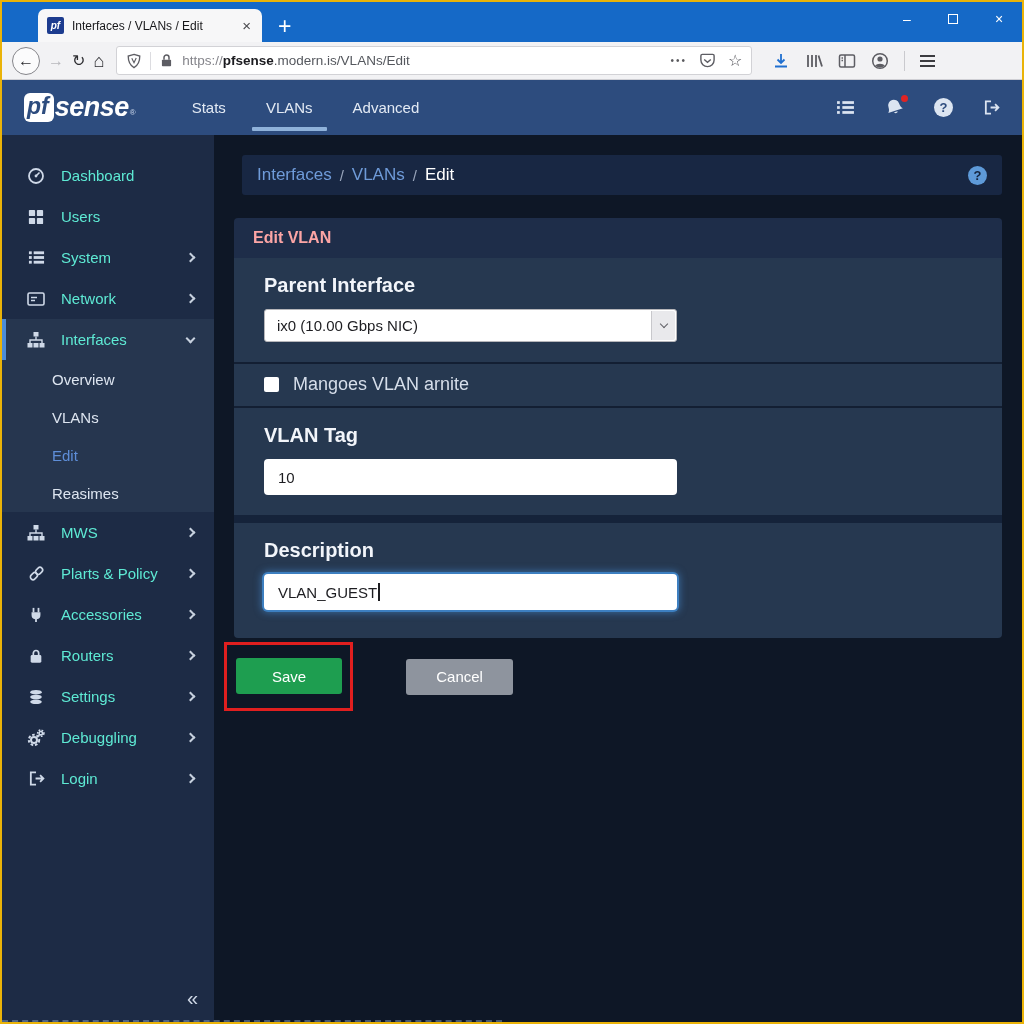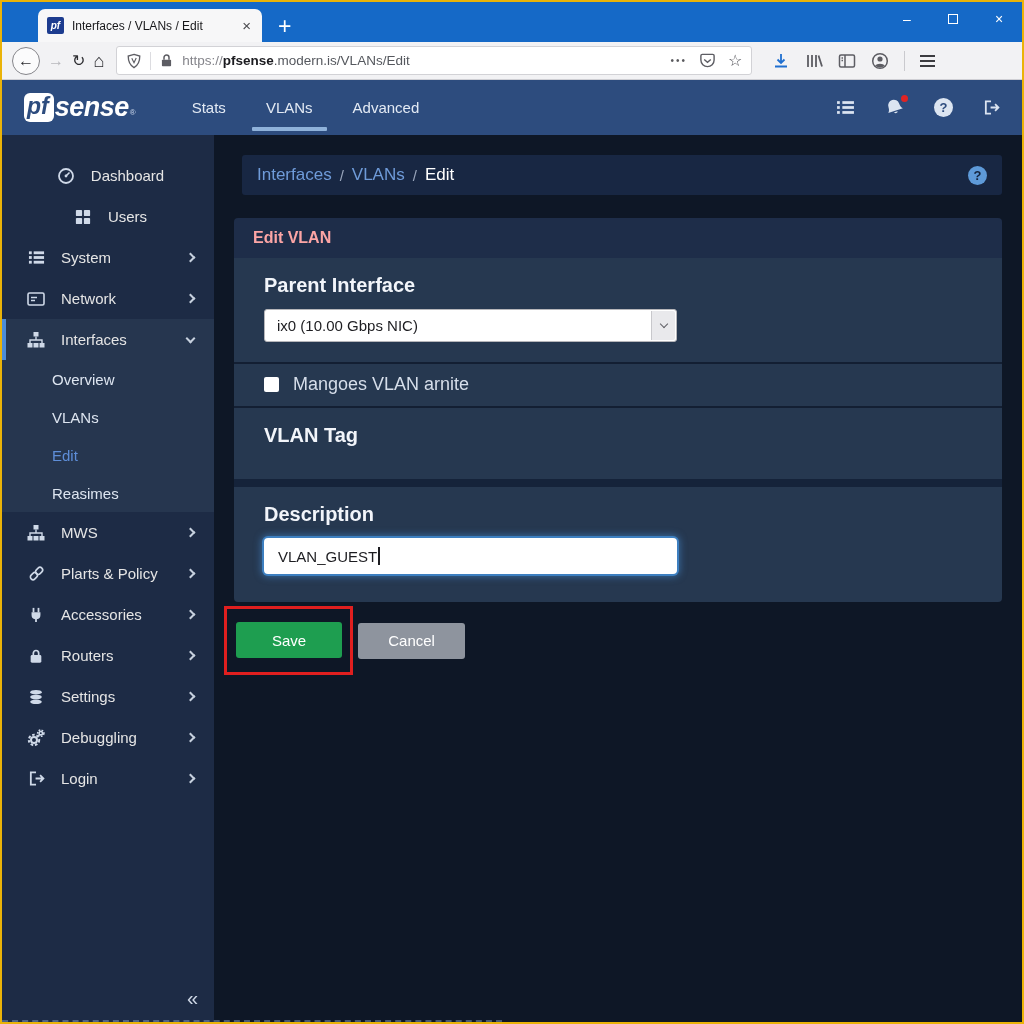--- a/index.html
+++ b/index.html
@@ -55,21 +55,21 @@
   .nav-item { color: #e3eaf4; font-size: 15px; height: 100%; display: flex; align-items: center; position: relative; }
   .nav-item.active::after { content: ""; position: absolute; bottom: 4px; left: -14px; right: -14px; height: 4px; background: #8fb2da; border-radius: 1px; }
   .header-icons { margin-left: auto; display: flex; gap: 30px; align-items: center; color: #dbe4f1; }
   .hicon { position: relative; display: flex; align-items: center; }
   .hicon .reddot { position: absolute; top: -3px; right: -4px; width: 7px; height: 7px; border-radius: 50%; background: #e02424; }
   .help-circle { width: 19px; height: 19px; border-radius: 50%; background: #dce5f1; color: #2d4c7e;
                  font-weight: bold; font-size: 13px; display: flex; align-items: center; justify-content: center; }
   
   .bodyrow { flex: 1; display: flex; min-height: 0; }
   .sidebar { width: 212px; background: #1d2b45; flex-shrink: 0; position: relative; padding-top: 20px; }
-  .menu-item { height: 41px; display: flex; align-items: center; padding: 0 20px 0 24px; gap: 15px; color: #e5e5e5; font-size: 15px; position: relative; justify-content: center; }
+  .menu-item { height: 41px; display: flex; align-items: center; padding: 0 20px 0 24px; gap: 15px; color: #5eead4; font-size: 15px; position: relative; }
   .menu-item .micon { width: 20px; display: flex; justify-content: center; color: #cfd9e8; }
   .chev { margin-left: auto; width: 7px; height: 7px; border-right: 2px solid #c6d0de; border-bottom: 2px solid #c6d0de; flex-shrink: 0; }
   .chev.r { transform: rotate(-45deg); }
   .chev.d { transform: rotate(45deg); margin-top: -3px; }
   .in-block { background: #26364f; }
   .active-parent::before { content: ""; position: absolute; left: 0; top: 0; bottom: 0; width: 4px; background: #4c8cd6; }
   .sub-item { height: 38px; display: flex; align-items: center; padding-left: 50px; color: #dde5f0; font-size: 15px; }
   .sub-item.selected { color: #5e8ed8; }
   .collapse { position: absolute; bottom: 12px; right: 18px; color: #cfd8e6; font-size: 20px; letter-spacing: -2px; }
   .bottom-dash { position: absolute; left: 0; bottom: 0; width: 500px; border-top: 2px dashed rgba(140,170,210,.45); }
@@ -95,21 +95,21 @@
                        transform: rotate(45deg); margin-top: -3px; }
   .check-row { background: #263850; border-top: 2px solid #131f33; padding: 10px 30px 11px; display: flex; align-items: center; gap: 14px; }
   .checkbox { width: 15px; height: 15px; background: #fff; border-radius: 2px; flex-shrink: 0; }
   .check-label { color: #d6deea; font-size: 18px; }
   .tinput { width: 413px; height: 36px; background: #fff; border-radius: 4px; display: flex; align-items: center;
             padding-left: 14px; font-size: 15px; color: #1d1d21; }
   .tinput.focused { box-shadow: 0 0 0 2px #3d7fc0, 0 0 7px 3px rgba(70,140,210,.55); }
   .caret { width: 1.5px; height: 18px; background: #1d1d21; margin-left: 1px; }
   .gap-row { height: 8px; background: #15233a; }
   .frow.last { padding-bottom: 28px; }
-  .actions { display: flex; align-items: center; margin: 4px 0 0 -10px; }
+  .actions { display: flex; align-items: center; margin: 4px 0 0 -10px; gap: 48px; }
   .annotation { border: 3px solid #e01f1f; padding: 13px 8px 14px 9px; display: inline-block; }
   .btn { height: 36px; border-radius: 3px; color: #fff; font-size: 15px; display: inline-flex; align-items: center; justify-content: center; }
   .btn-save { background: #1e9e50; padding: 0 36px; }
   .btn-cancel { background: #8e949e; padding: 0 30px; margin-left: 5px; }
   svg { display: block; }
 </style>
 </head>
 <body>
 
 <div class="screen">
@@ -416,20 +416,23 @@
           </div>
         </div>
 
         <div class="check-row">
           <span class="checkbox"></span>
           <span class="check-label">Mangoes VLAN arnite</span>
         </div>
 
         <div class="frow">
           <div class="flabel">VLAN Tag</div>
+          <div class="tinput">
+            <span>10</span>
+          </div>
         </div>
 
         <div class="gap-row"></div>
 
         <div class="frow last" style="border-top:none;">
           <div class="flabel">Description</div>
           <div class="tinput focused">
             <span>VLAN_GUEST</span>
             <span class="caret"></span>
           </div>

